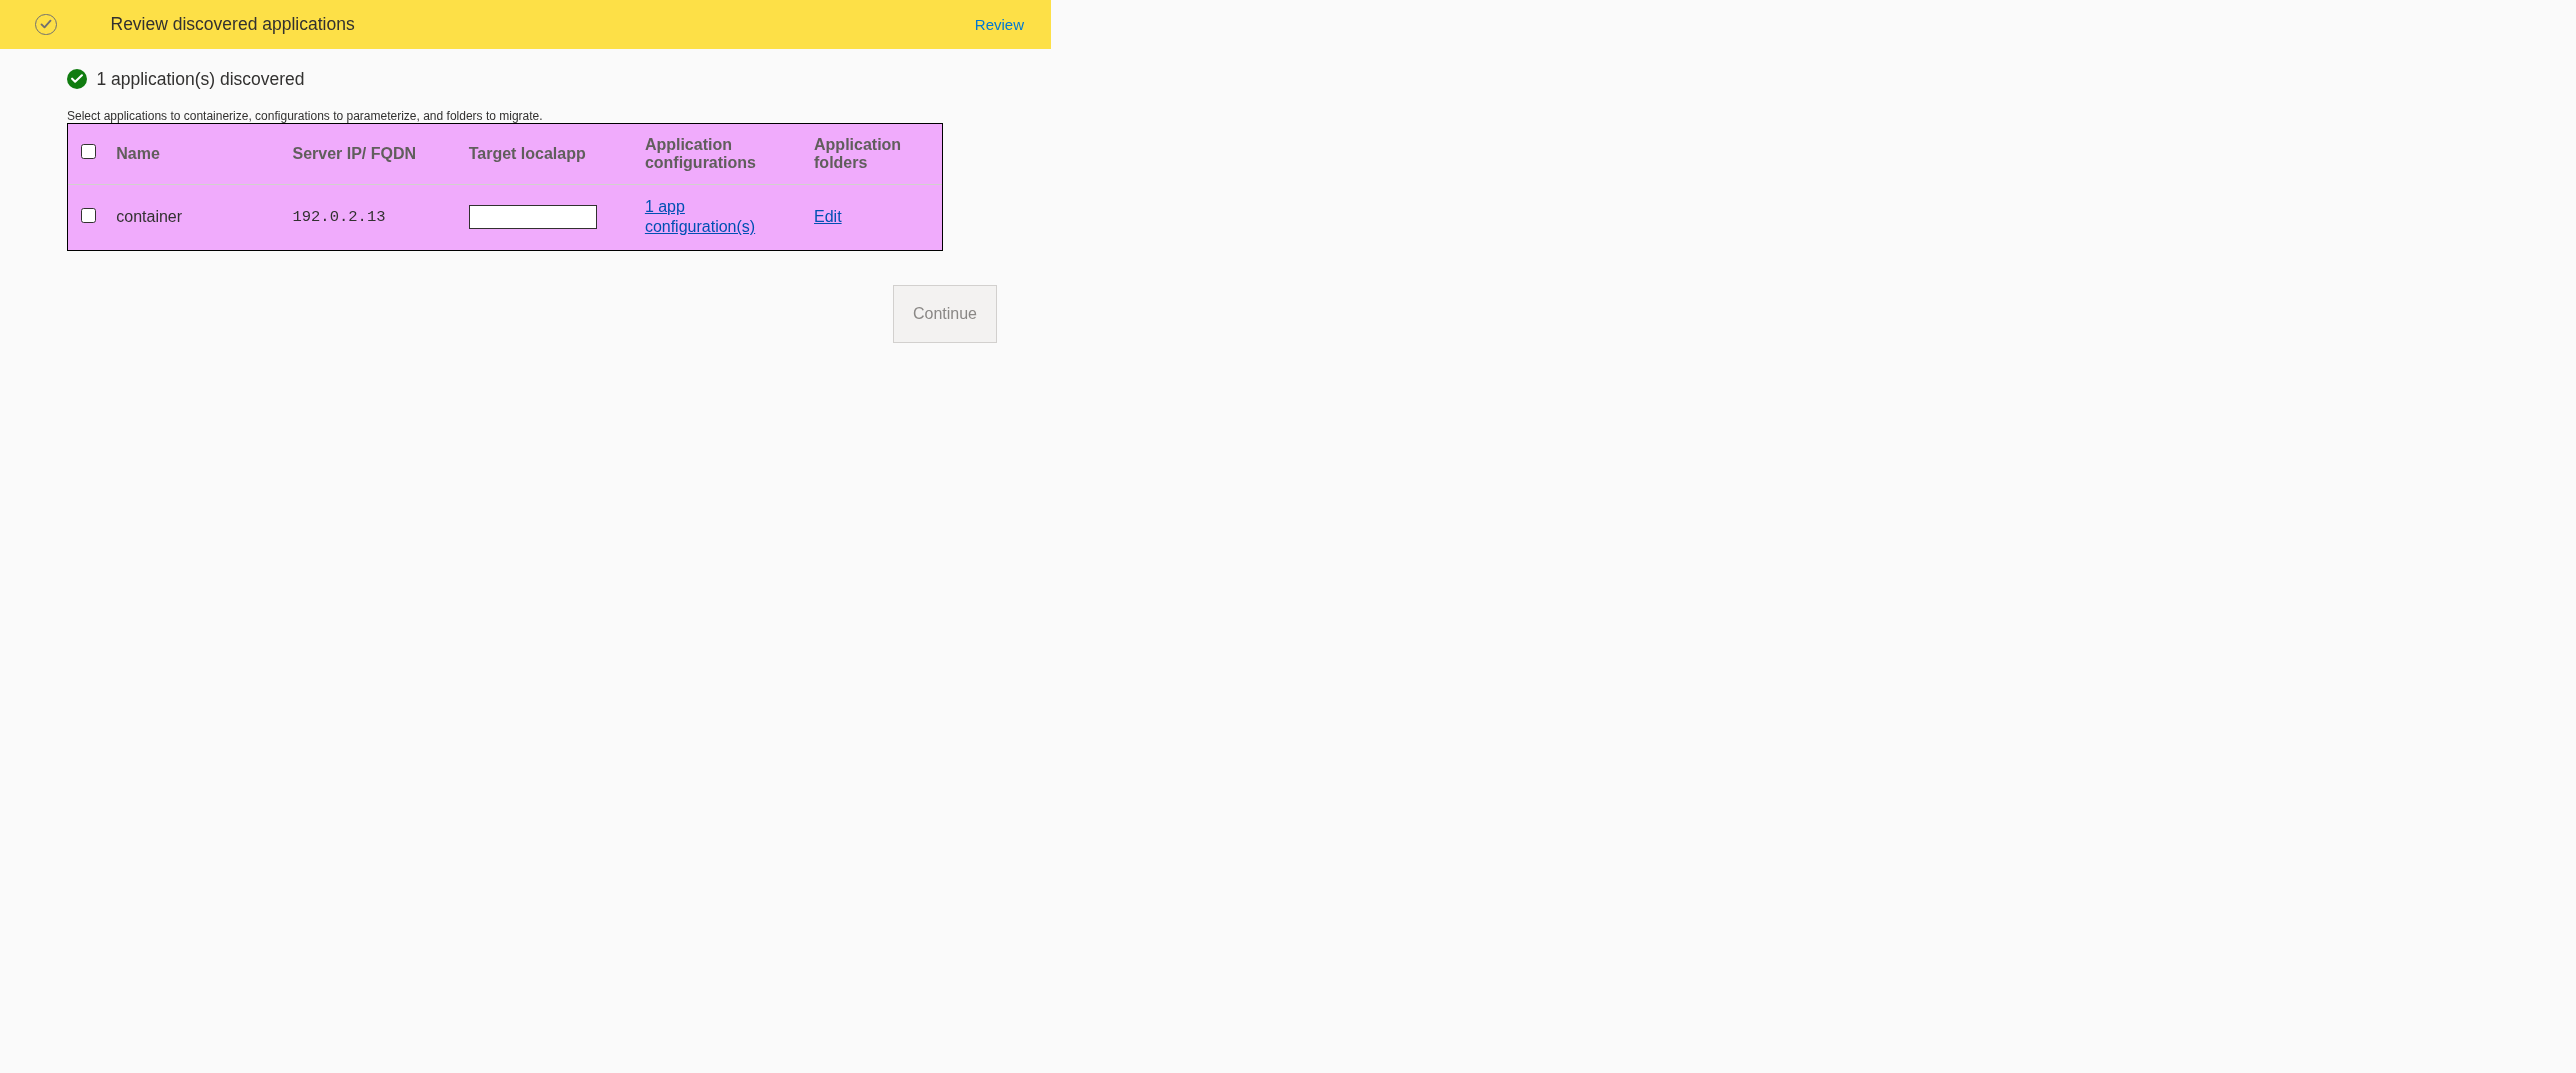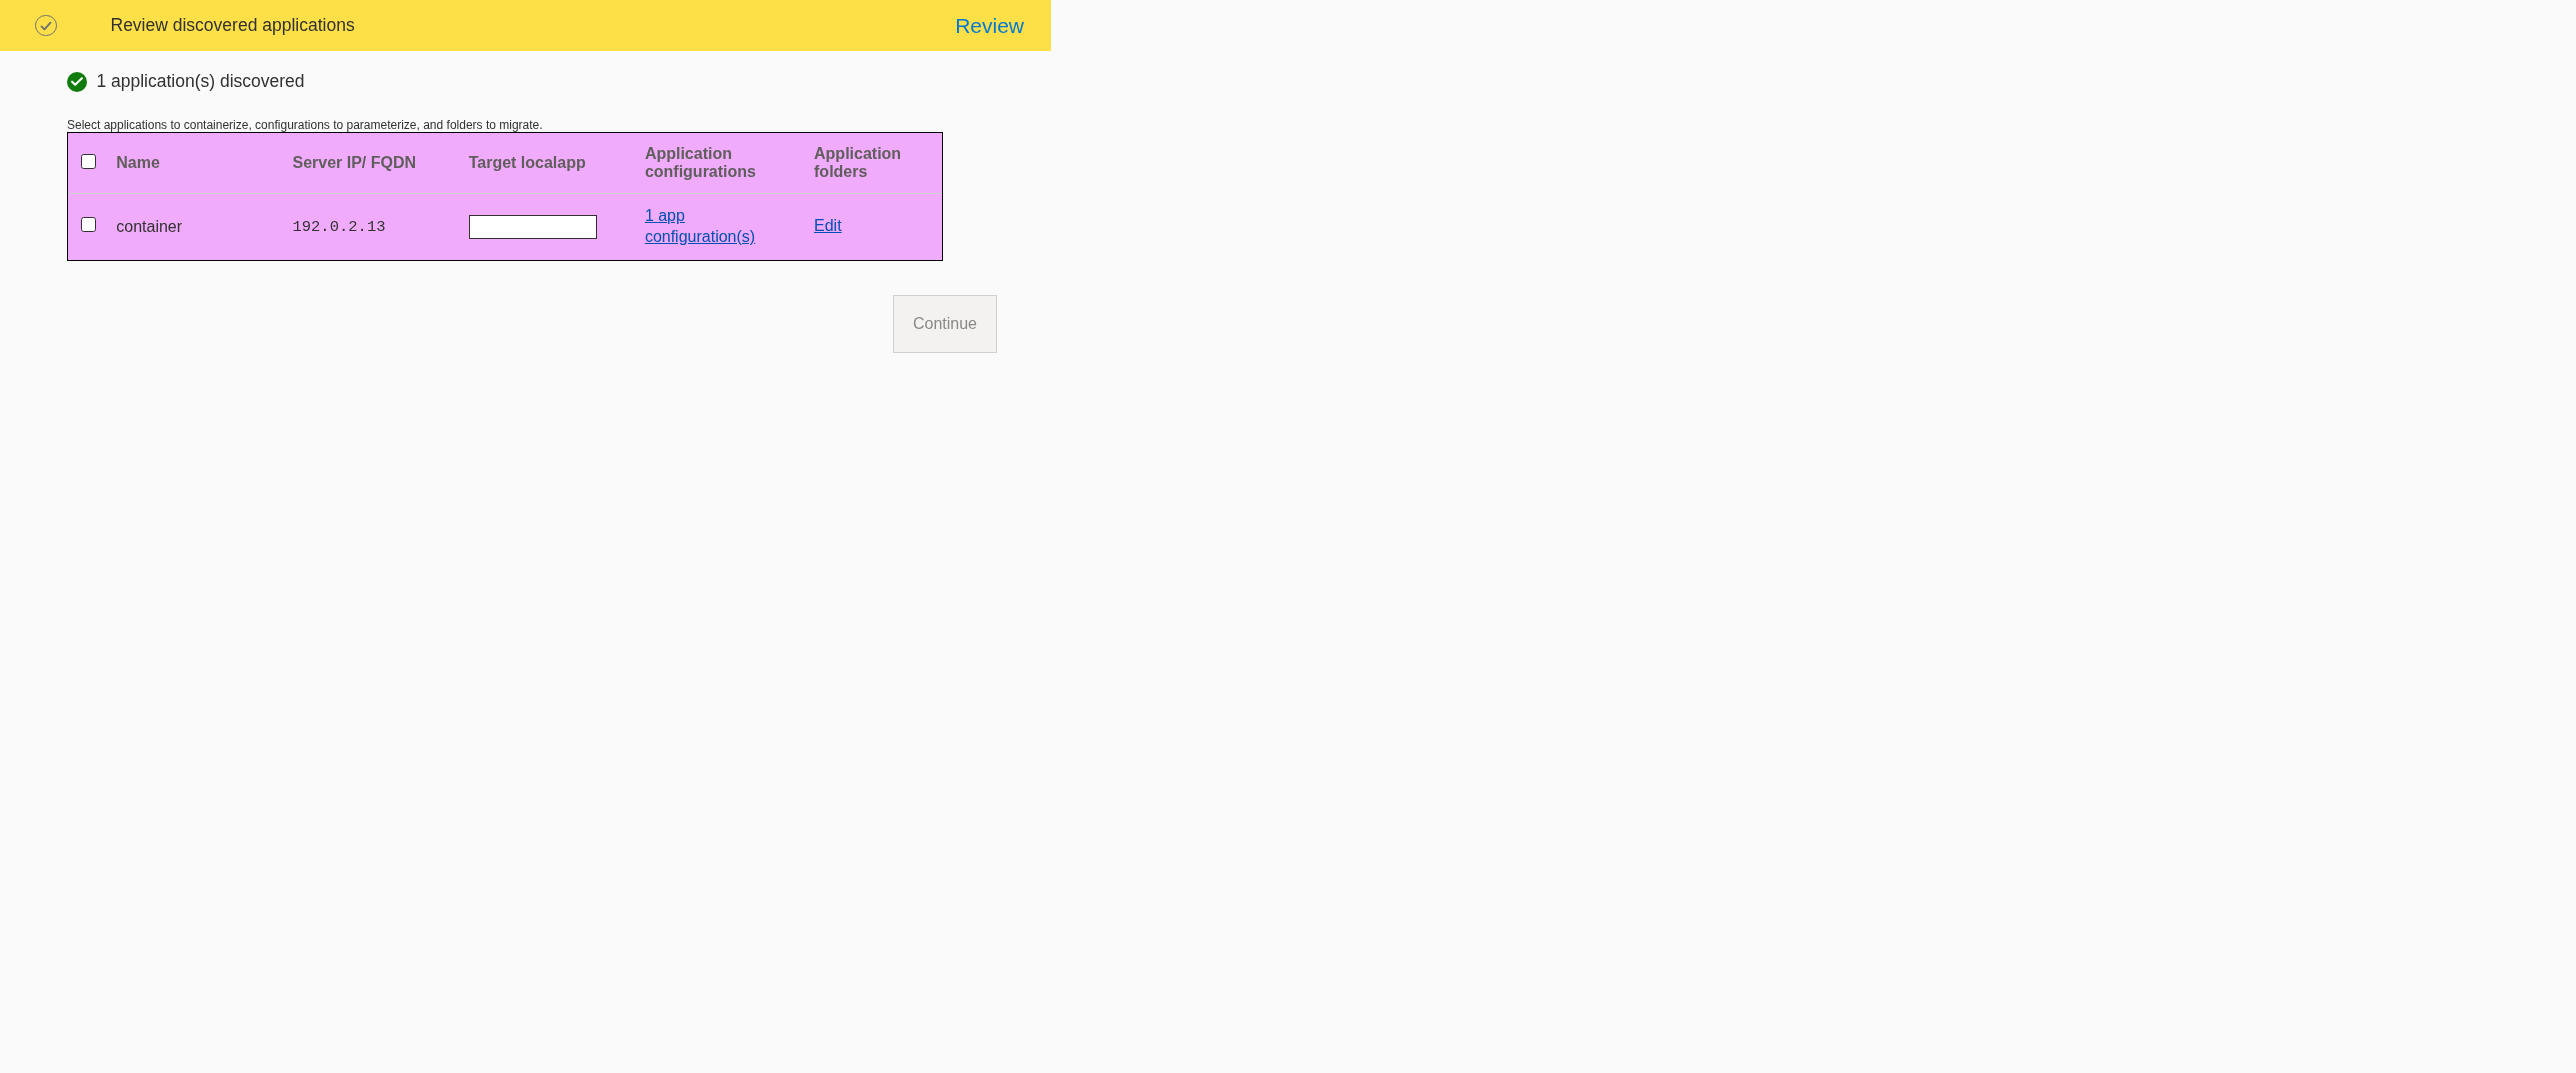--- a/index.html
+++ b/index.html
@@ -26,30 +26,30 @@
     }
     .step-circle svg { width: 12px; height: 12px; }
     .header-title {
       flex: 1;
       font-size: 17.5px;
       color: #323130;
       font-weight: 400;
     }
     .review-link {
       color: #0078d4;
-      font-size: 21px;
+      font-size: 15px;
       cursor: pointer;
     }
     .content {
       padding: 20px 34px 20px 67px;
       background: #fafafa;
     }
     .status-row {
-      display: flex; align-items: flex-end; gap: 9.4px;
-      margin-bottom: 26px;
+      display: flex; align-items: flex-start; gap: 9.4px;
+      margin-bottom: 19px;
     }
     .success-icon {
       width: 20px; height: 20px; border-radius: 50%;
       background: #107c10;
       display: flex; align-items: center; justify-content: center;
       flex-shrink: 0;
     }
     .success-icon svg { width: 12px; height: 9.4px; }
     .status-text { font-size: 17.5px; color: #323130; }
     .instruction {

